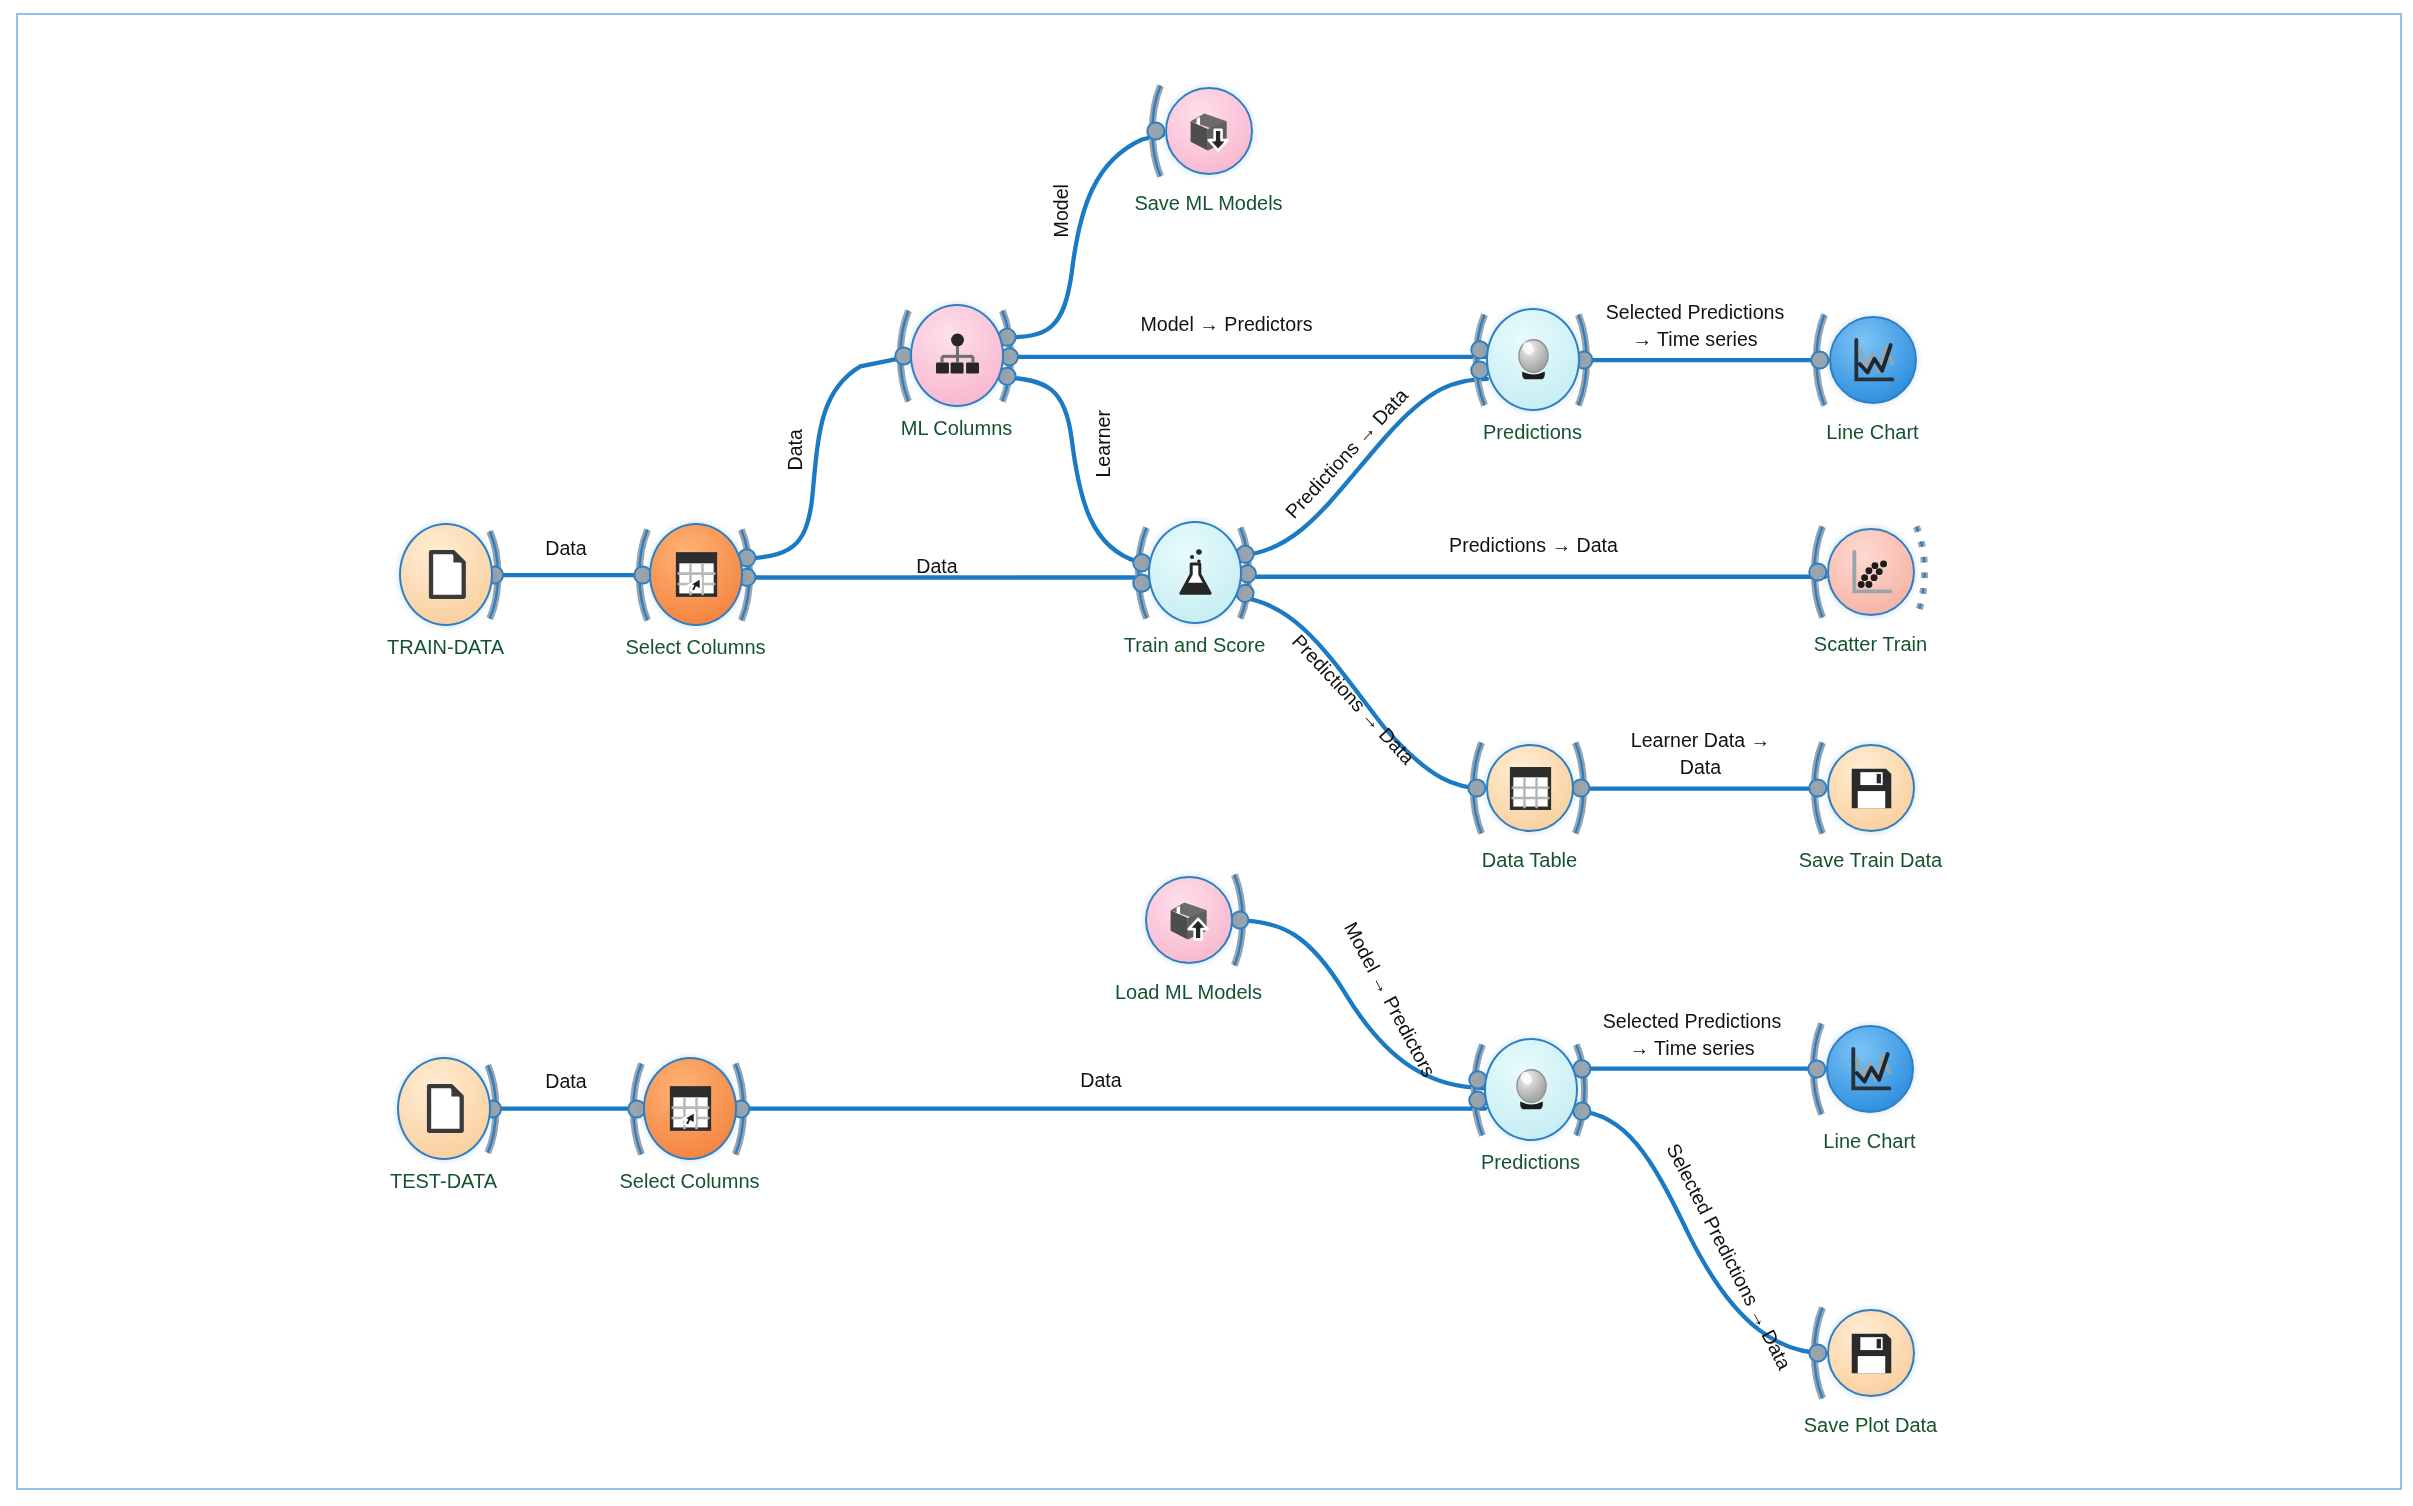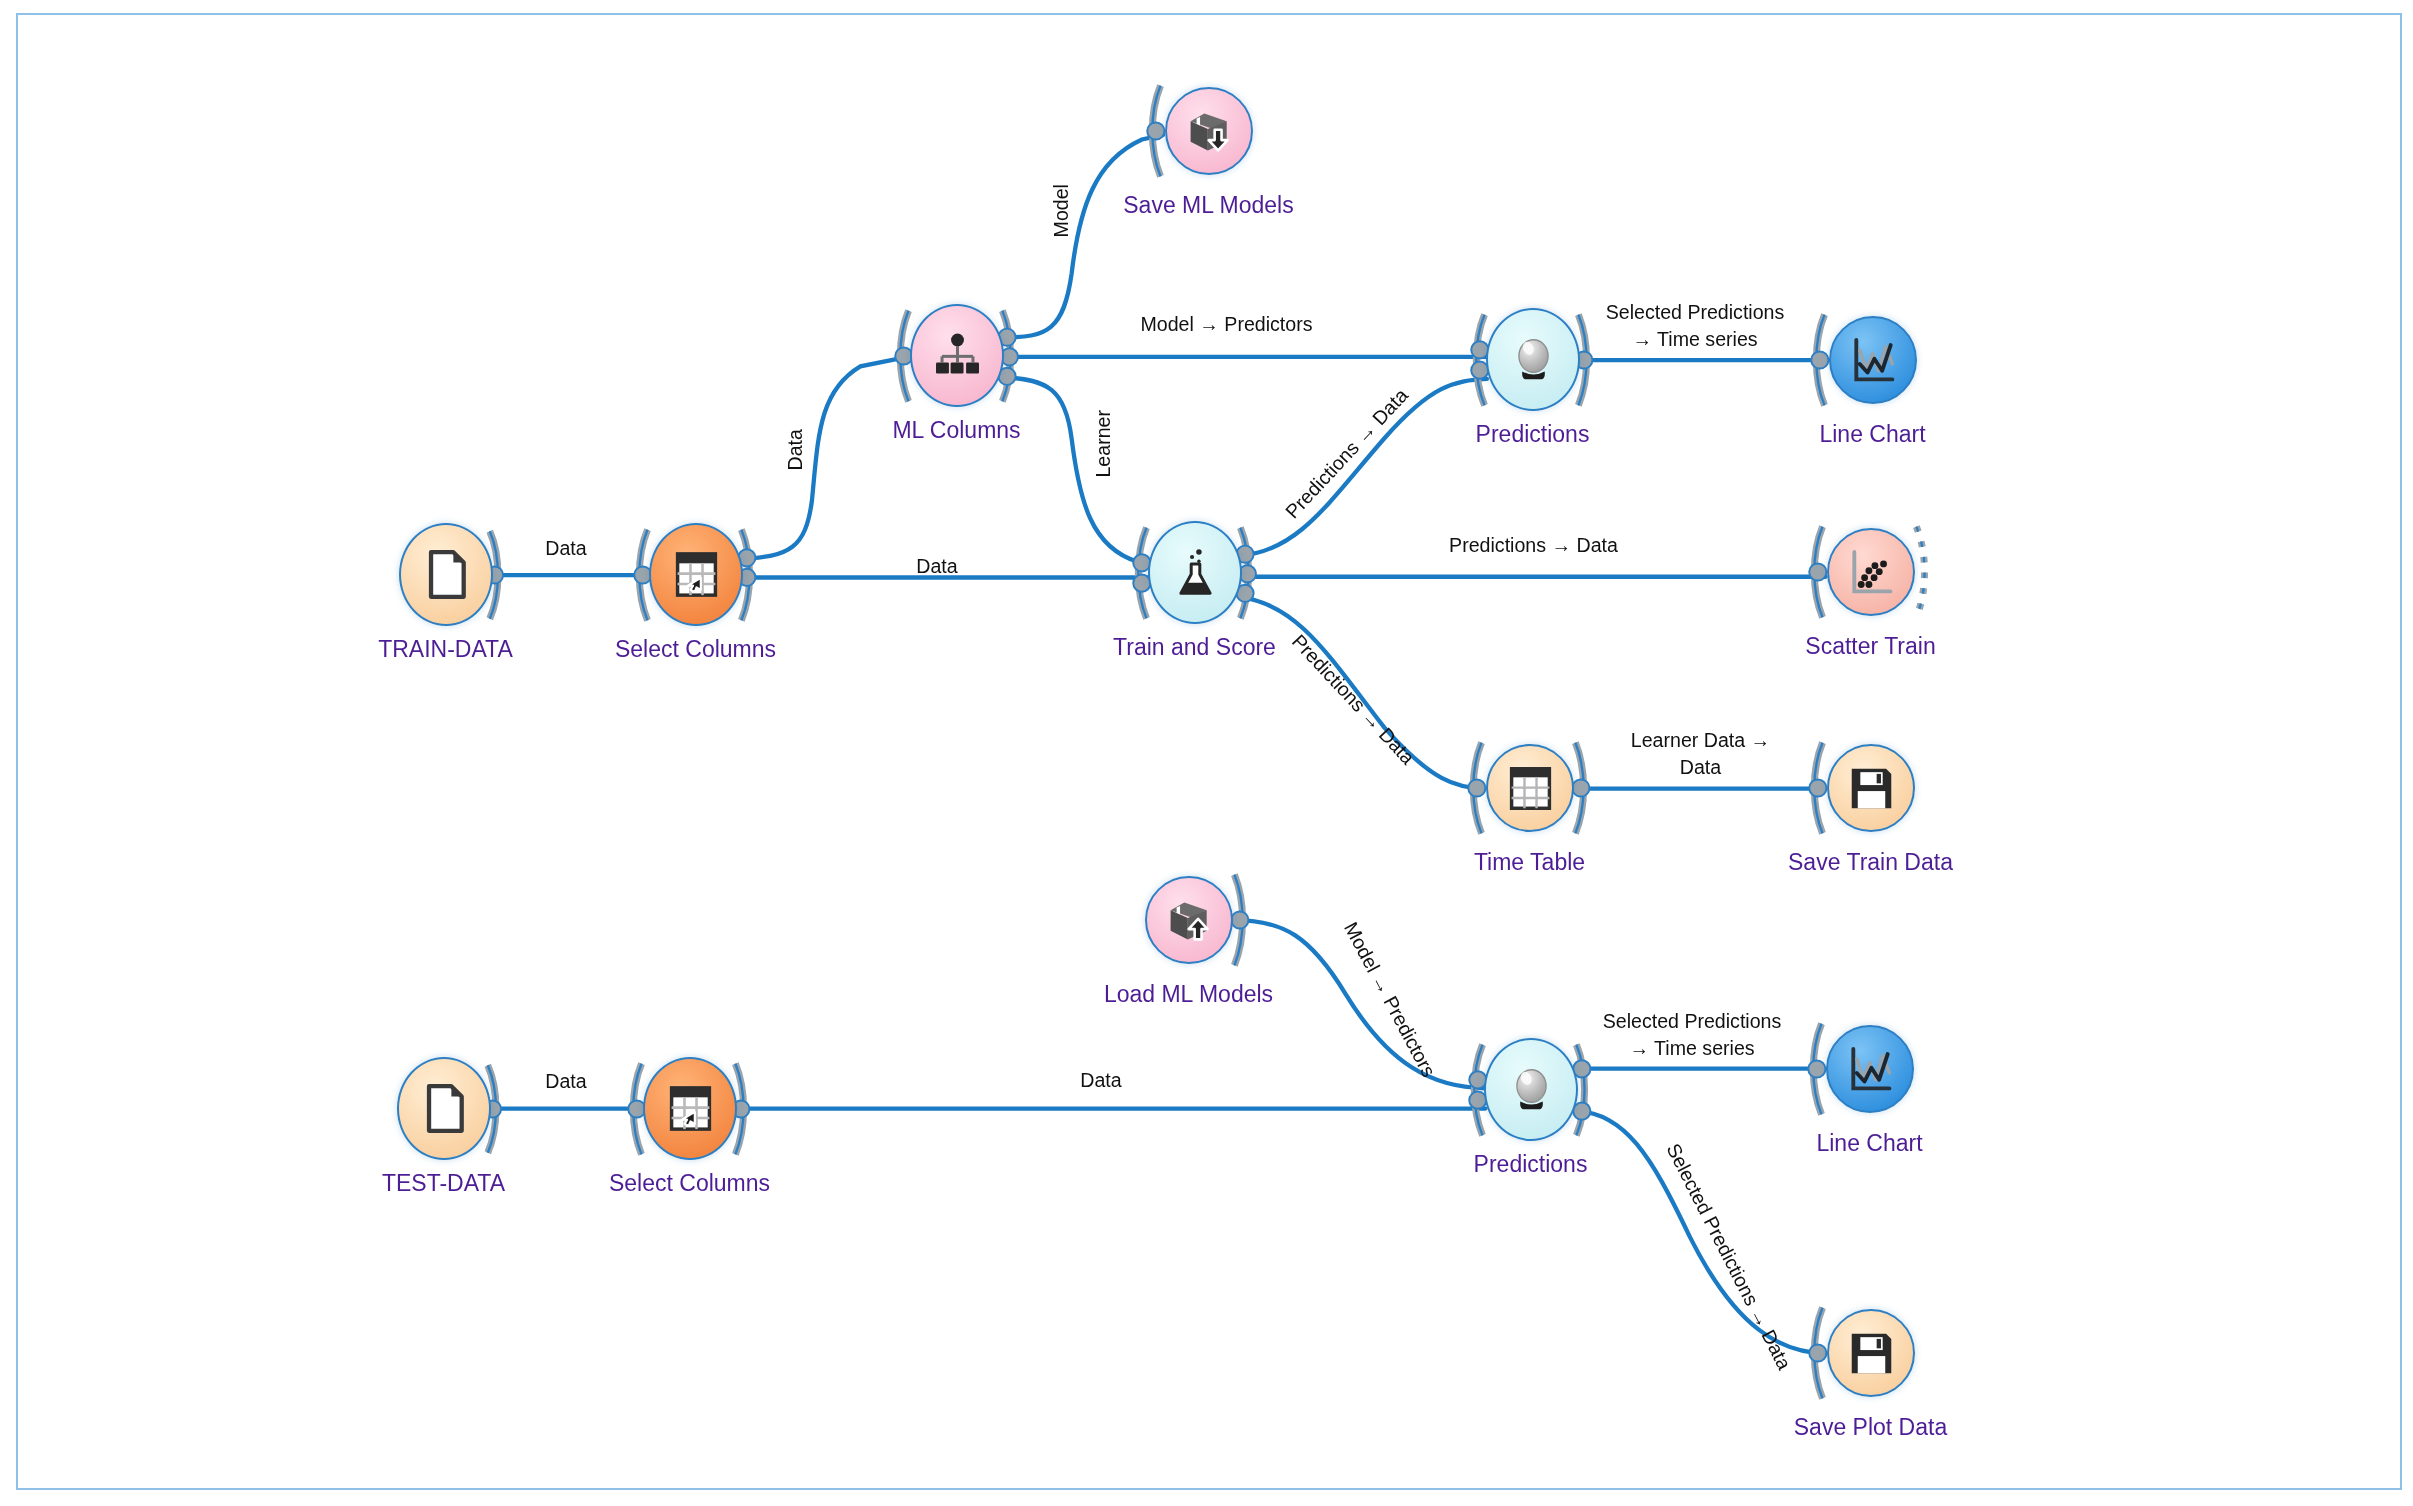--- a/index.html
+++ b/index.html
@@ -7,21 +7,21 @@
   #canvas{position:absolute;left:15.6px;top:13.3px;width:2386px;height:1477px;
           background:#ffffff;border:2.3px solid #8fc0e8;box-sizing:border-box;}
   #svgroot{position:absolute;left:0;top:0;width:2413px;height:1507px;overflow:visible;}
   .node{position:absolute;width:0;height:0;}
   .node .disc{position:absolute;left:-44px;top:-44px;width:88px;height:88px;border-radius:50%;
               border:2px solid #2d7fc4;box-sizing:border-box;
               display:flex;align-items:center;justify-content:center;
               box-shadow:0 0 7.8px rgba(45,127,196,.25);}
   .node .disc.wide{left:-47px;top:-52px;width:94px;height:103px;border-radius:50%;}
   .node .caption{position:absolute;left:-235px;top:61px;width:469px;text-align:center;
-                 font-size:23px;color:#4c1d95;white-space:nowrap;}
+                 font-size:20px;color:#14532d;white-space:nowrap;}
   .glyph{width:55px;height:55px;display:block;}
   .edge-label{position:absolute;font-size:19.6px;color:#111;white-space:nowrap;
               text-align:center;line-height:1.2;}
   .edge-label.rot{transform-origin:50% 50%;}
 </style>
 </head>
 <body>
 
 <div id="canvas"></div>
 
@@ -317,21 +317,21 @@
       <rect x="10" y="9" width="44" height="46" fill="#ffffff" stroke="#2e2e2e" stroke-width="4"></rect>
       <rect x="10" y="9" width="44" height="10" fill="#2e2e2e"></rect>
       <g stroke="#b5b5b5" stroke-width="2.8">
         <line x1="25" y1="19" x2="25" y2="55"></line>
           <line x1="39" y1="19" x2="39" y2="55"></line>
         <line x1="10" y1="31" x2="54" y2="31"></line>
           <line x1="10" y1="43" x2="54" y2="43"></line>
       </g>
     </svg>
   </div>
-  <div class="caption">Time Table</div>
+  <div class="caption">Data Table</div>
 </div>
 
 <div class="node" style="left:1871px;top:788px;">
   <svg style="position:absolute;left:-86px;top:-55px;width:172px;height:110px;overflow:visible" viewBox="0 0 220 140" width="172" height="110">
     <path d="M 48,12 C 34,46 34,94 48,128" fill="none" stroke="#9aa4ac" stroke-width="9"></path>
     <path d="M 48,12 C 34,46 34,94 48,128" fill="none" stroke="#2d7fc4" stroke-width="3"></path>
     <circle cx="42" cy="70" r="11" fill="#9aa4ac" stroke="#2d7fc4" stroke-width="2.5"></circle>
   </svg>
   <div class="disc" style="background:radial-gradient(circle at 40% 30%, #ffeed5, #f8c892);">
     <svg class="glyph" viewBox="0 0 64 64">

